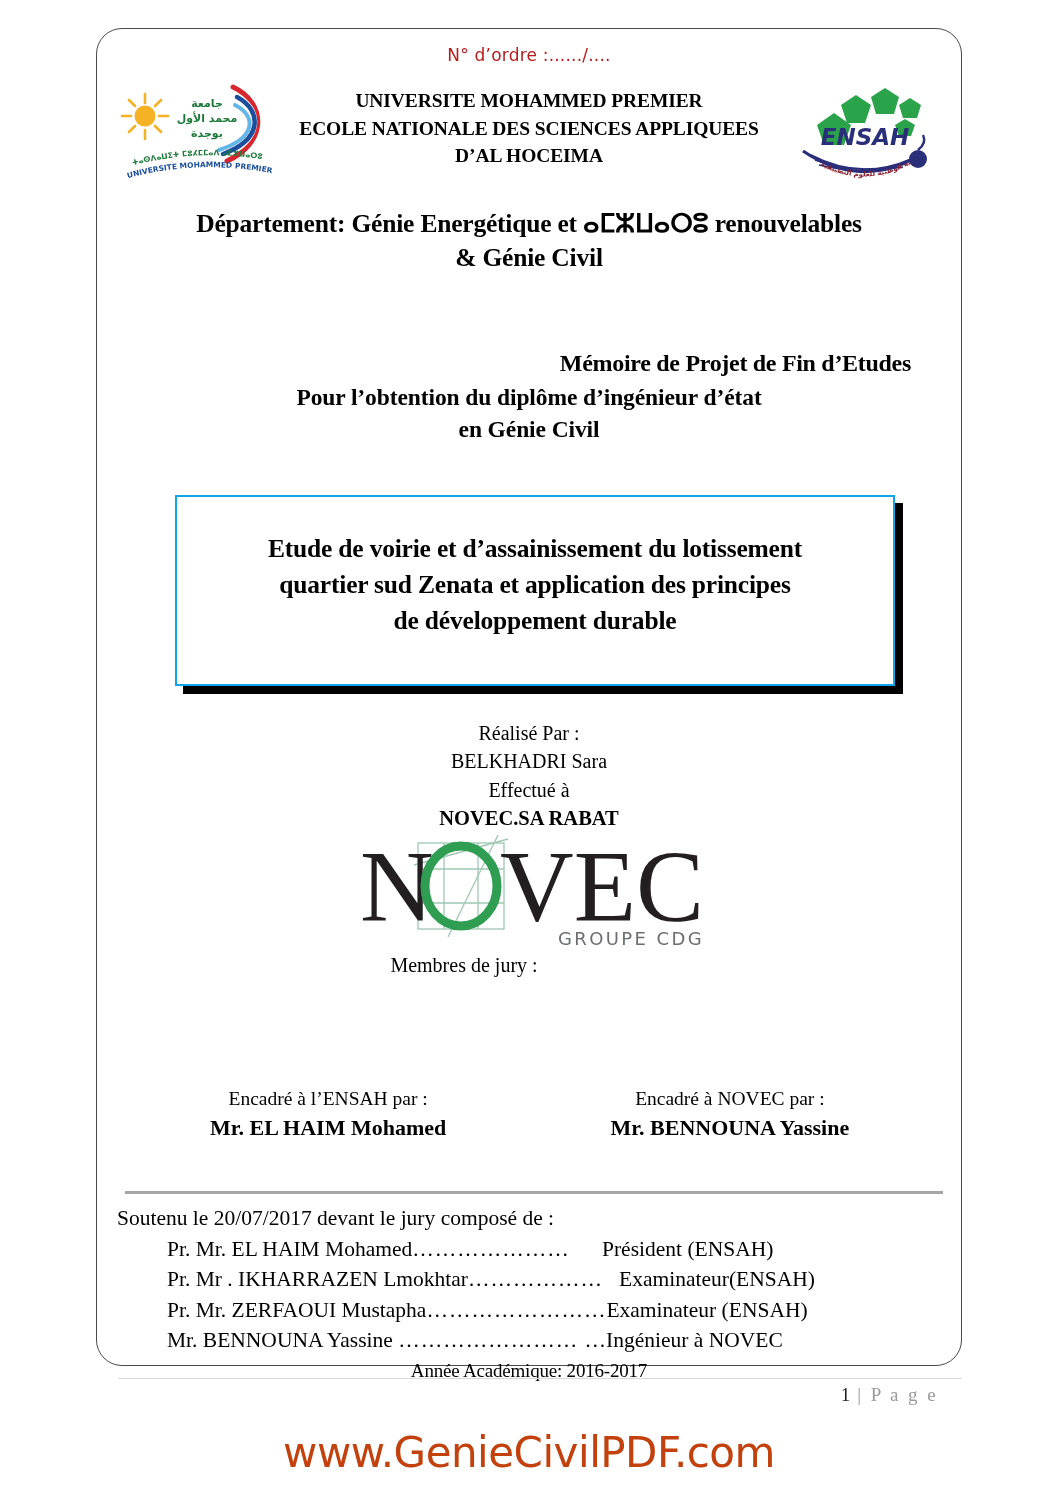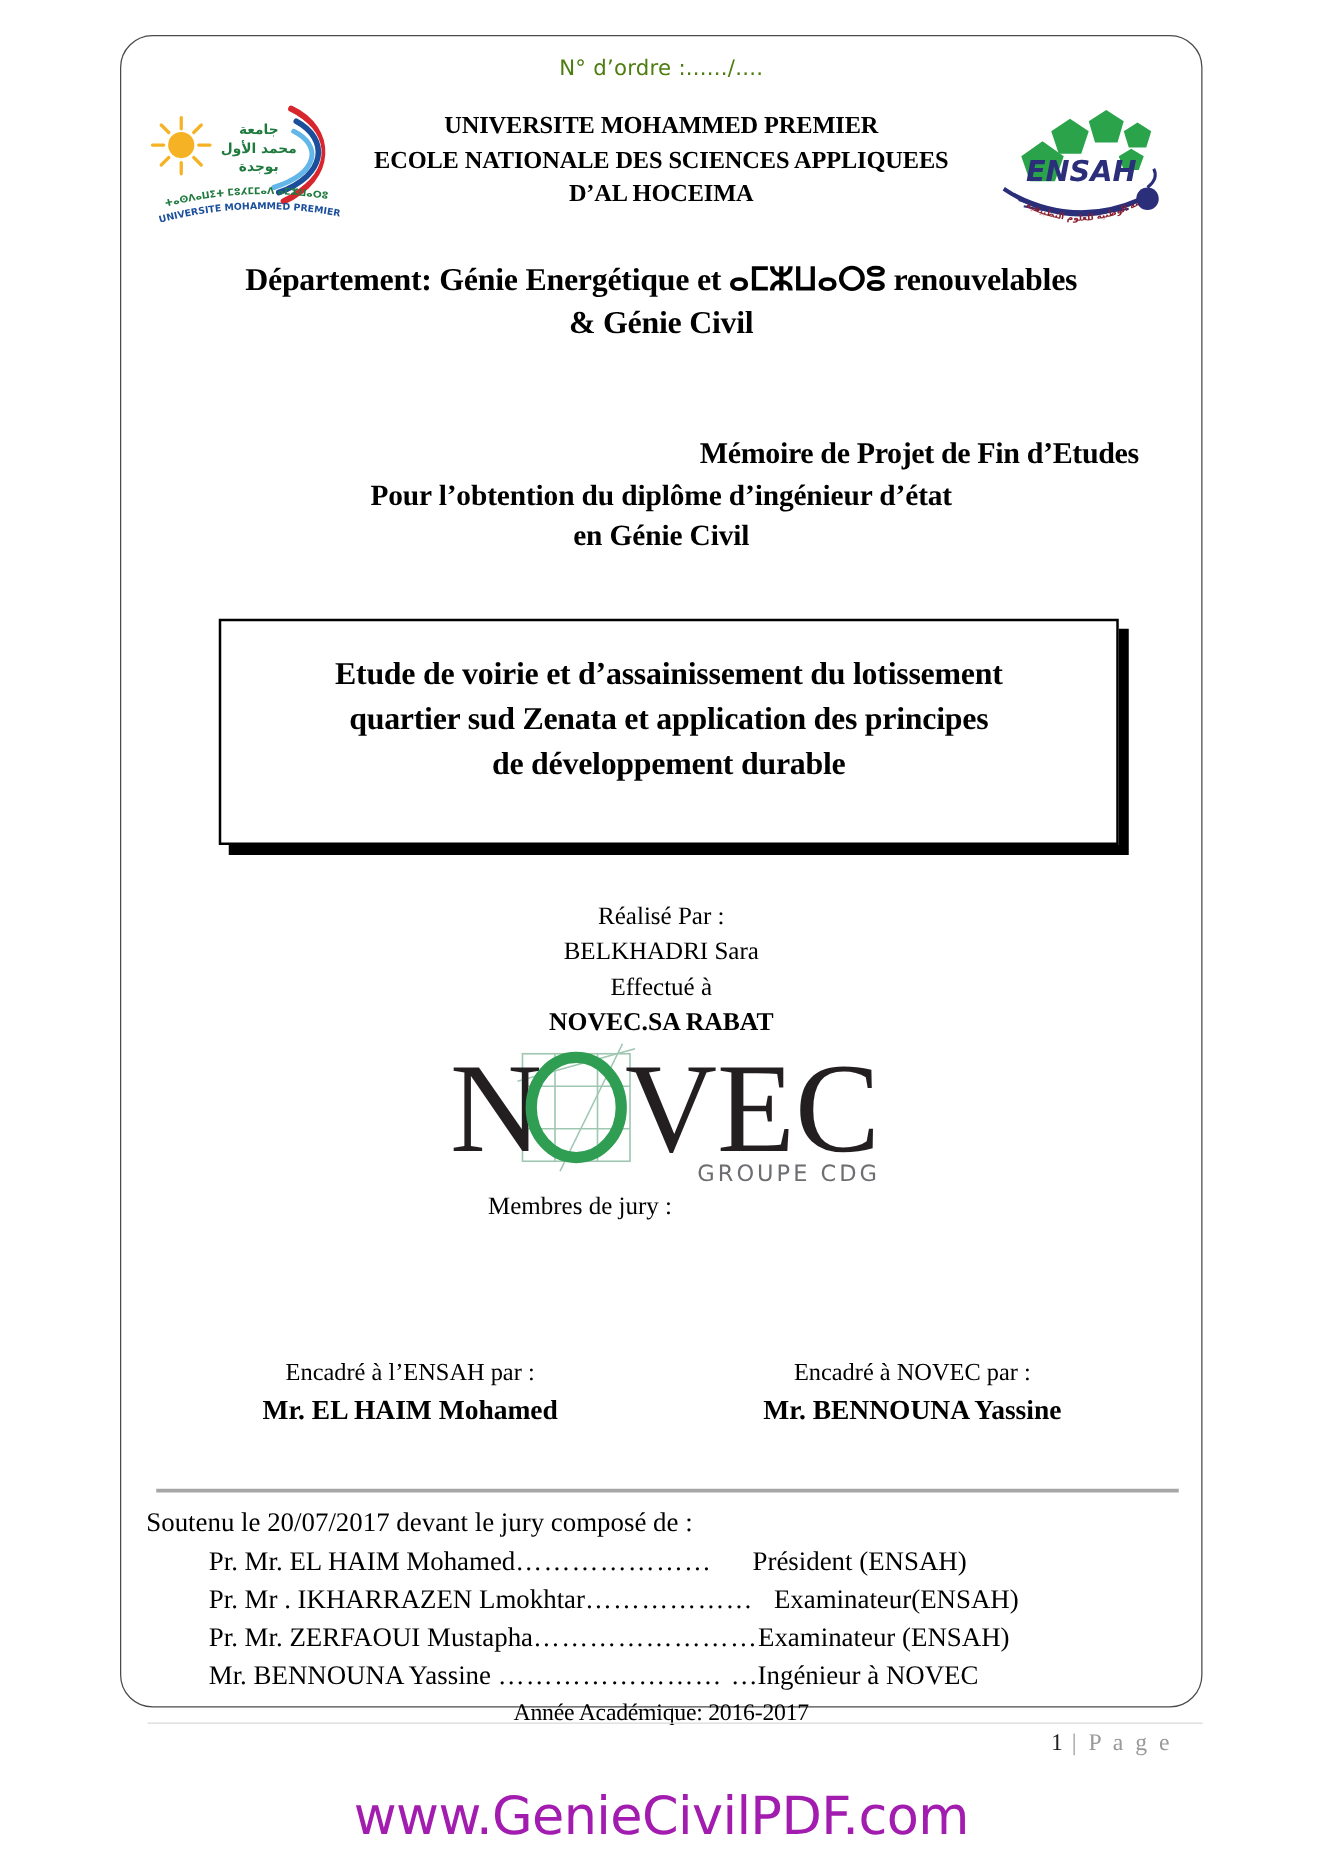--- a/index.html
+++ b/index.html
@@ -26,21 +26,21 @@
   }
 
   
   #order-line {
     position: absolute;
     left: 0; right: 0; top: 16px;
     text-align: center;
     font-family: "DejaVu Sans", "Liberation Sans", sans-serif;
     font-size: 17px;
     letter-spacing: 0.2px;
-    color: #4d7c0f;
+    color: #b91c1c;
   }
 
   
   #header-row {
     position: absolute;
     left: 0; right: 0; top: 46px;
     height: 110px;
   }
   #header-center {
     position: absolute;
@@ -97,23 +97,23 @@
     letter-spacing: -0.1px;
   }
 
   
   #subject-box-wrap {
     position: absolute;
     left: 78px; top: 466px;
     width: 720px;
   }
   #subject-box {
-    border: 2px solid #000000;
+    border: 2px solid #0ea5e9;
     background: #fff;
-    padding: 24px 16px 44px 16px;
+    padding: 34px 16px 44px 16px;
     box-shadow: 8px 8px 0 0 #000;
     position: relative;
   }
   #subject-text {
     text-align: center;
     font-weight: bold;
     font-size: 25.5px;
     line-height: 1.42;
     letter-spacing: -0.2px;
   }
@@ -200,21 +200,21 @@
     letter-spacing: 2.4px;
   }
   #page-number .pnum { color: #222; letter-spacing: 0; }
 
   #watermark {
     position: absolute;
     left: 0; right: 0; top: 1428px;
     text-align: center;
     font-family: "DejaVu Sans", "Liberation Sans", sans-serif;
     font-size: 42px;
-    color: #a21caf;
+    color: #c2410c;
     letter-spacing: -0.5px;
   }
 </style>
 </head>
 <body>
 
 <div id="page-frame">
 
   <div id="order-line">N° d’ordre :....../....</div>
 

